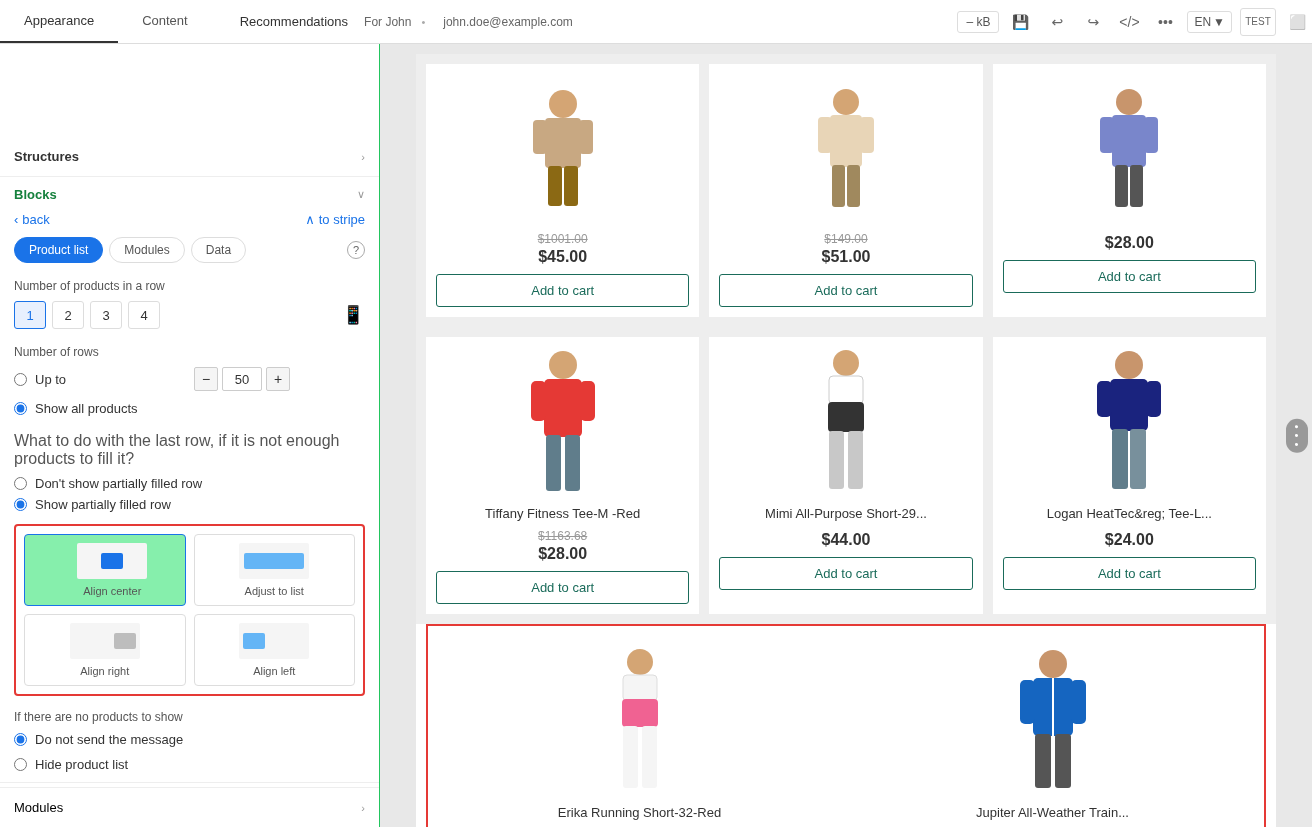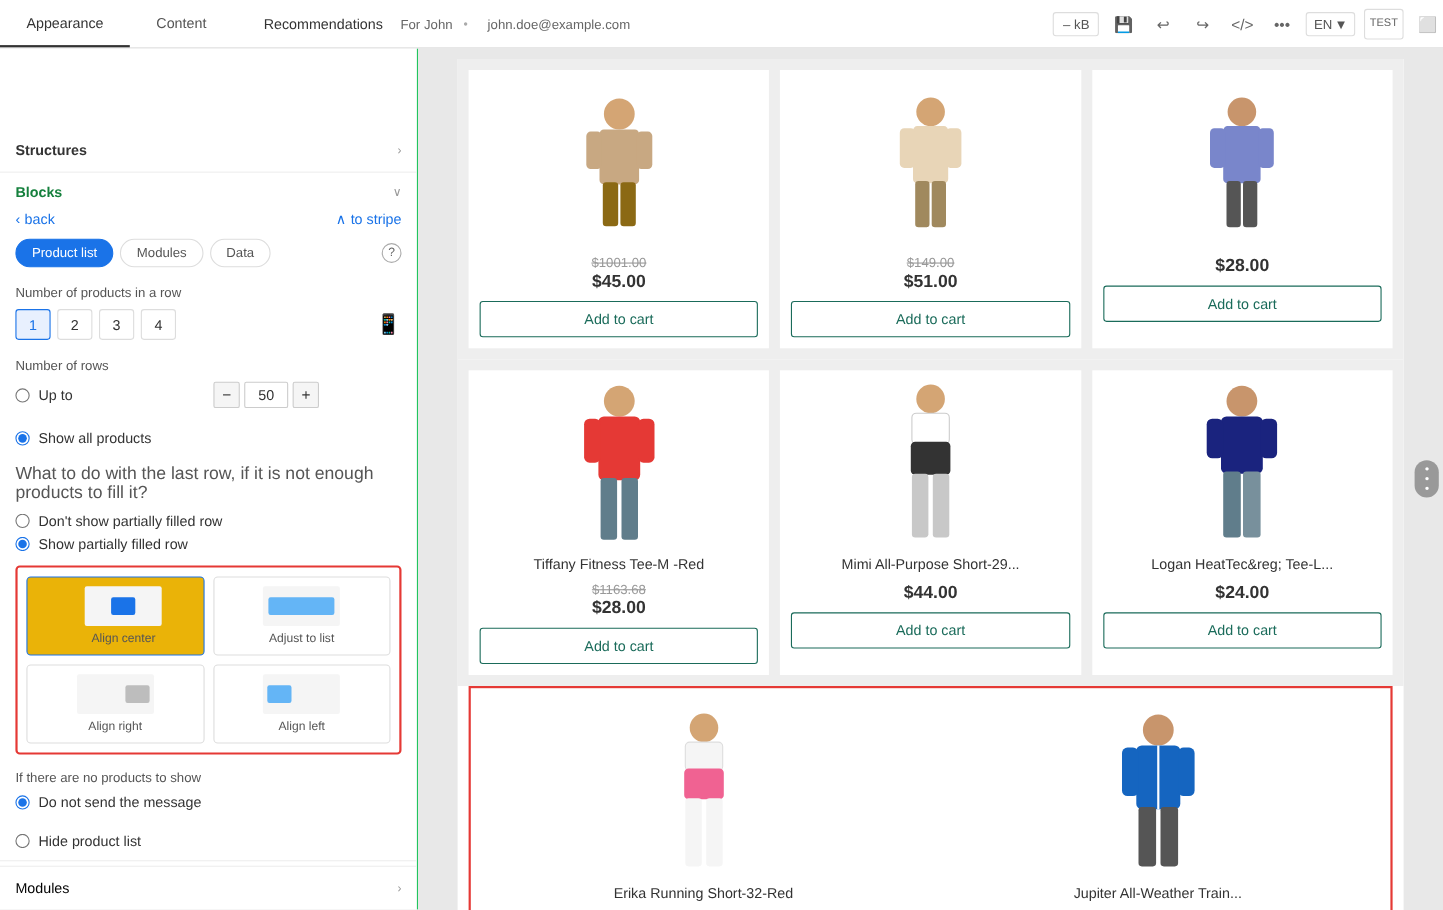--- a/index.html
+++ b/index.html
@@ -84,21 +84,21 @@
       width: 32px; height: 28px; border: 1px solid #ddd; border-radius: 3px;
       background: #fff; font-size: 13px; cursor: pointer; display: flex;
       align-items: center; justify-content: center; color: #333;
     }
     .count-btn.active { background: #e8f0fe; border-color: #1a73e8; color: #1a73e8; }
     .mobile-icon { margin-left: auto; font-size: 18px; color: #666; cursor: pointer; }
 
     .form-section { margin-bottom: 16px; }
     .form-section-label { font-size: 12px; color: #555; margin-bottom: 8px; display: block; }
 
-    .radio-group { display: flex; flex-direction: column; gap: 20px; }
+    .radio-group { display: flex; flex-direction: column; gap: 10px; }
     .radio-item { display: flex; align-items: center; gap: 8px; cursor: pointer; font-size: 13px; color: #333; }
     .radio-item input[type="radio"] { cursor: pointer; accent-color: #1a73e8; }
     .stepper-group { display: flex; align-items: center; gap: 4px; margin-left: auto; }
     .stepper-btn {
       width: 24px; height: 24px; border: 1px solid #ccc; background: #f5f5f5;
       cursor: pointer; display: flex; align-items: center; justify-content: center;
       font-size: 14px; color: #333; border-radius: 2px;
     }
     .stepper-val {
       width: 40px; height: 24px; border: 1px solid #ccc; text-align: center;
@@ -112,21 +112,21 @@
 
     .alignment-grid {
       display: grid; grid-template-columns: 1fr 1fr; gap: 8px;
       border: 2px solid #e53935; border-radius: 4px; padding: 8px;
     }
     .align-option {
       border: 1px solid #ddd; border-radius: 4px; padding: 8px;
       display: flex; flex-direction: column; align-items: center; gap: 6px;
       cursor: pointer; background: #fff;
     }
-    .align-option.active { border-color: #1a73e8; background: #eab308; padding-left: 23px; }
+    .align-option.active { border-color: #1a73e8; background: #86efac; padding-left: 23px; }
     .align-visual {
       width: 70px; height: 36px; background: #f5f5f5; border-radius: 2px;
       display: flex; align-items: center; justify-content: center; position: relative;
     }
     .align-block {
       background: #1a73e8; border-radius: 2px;
     }
     .align-label { font-size: 11px; color: #555; }
 
     

